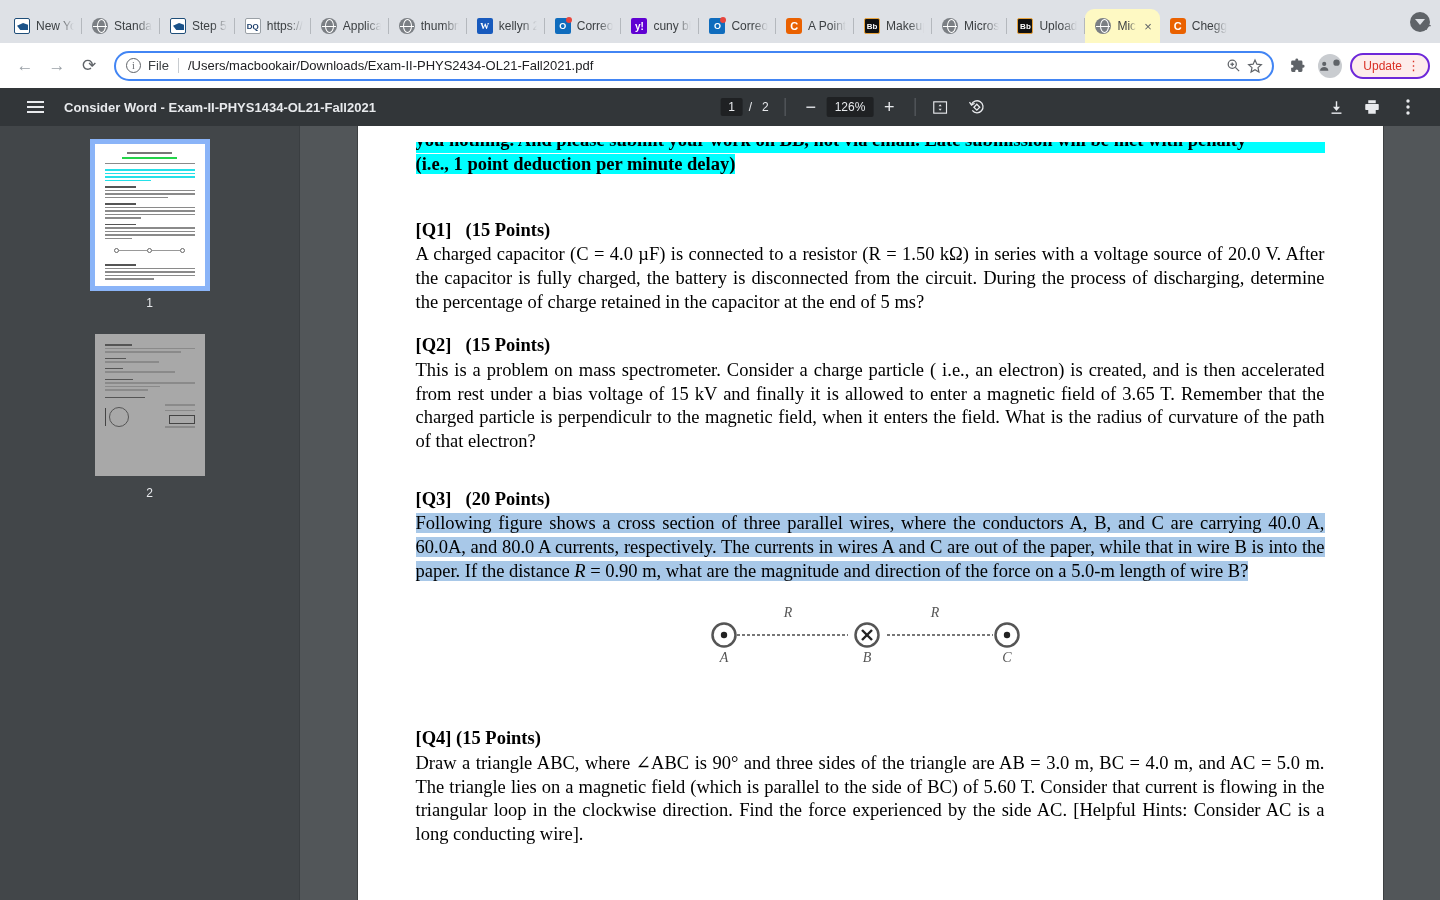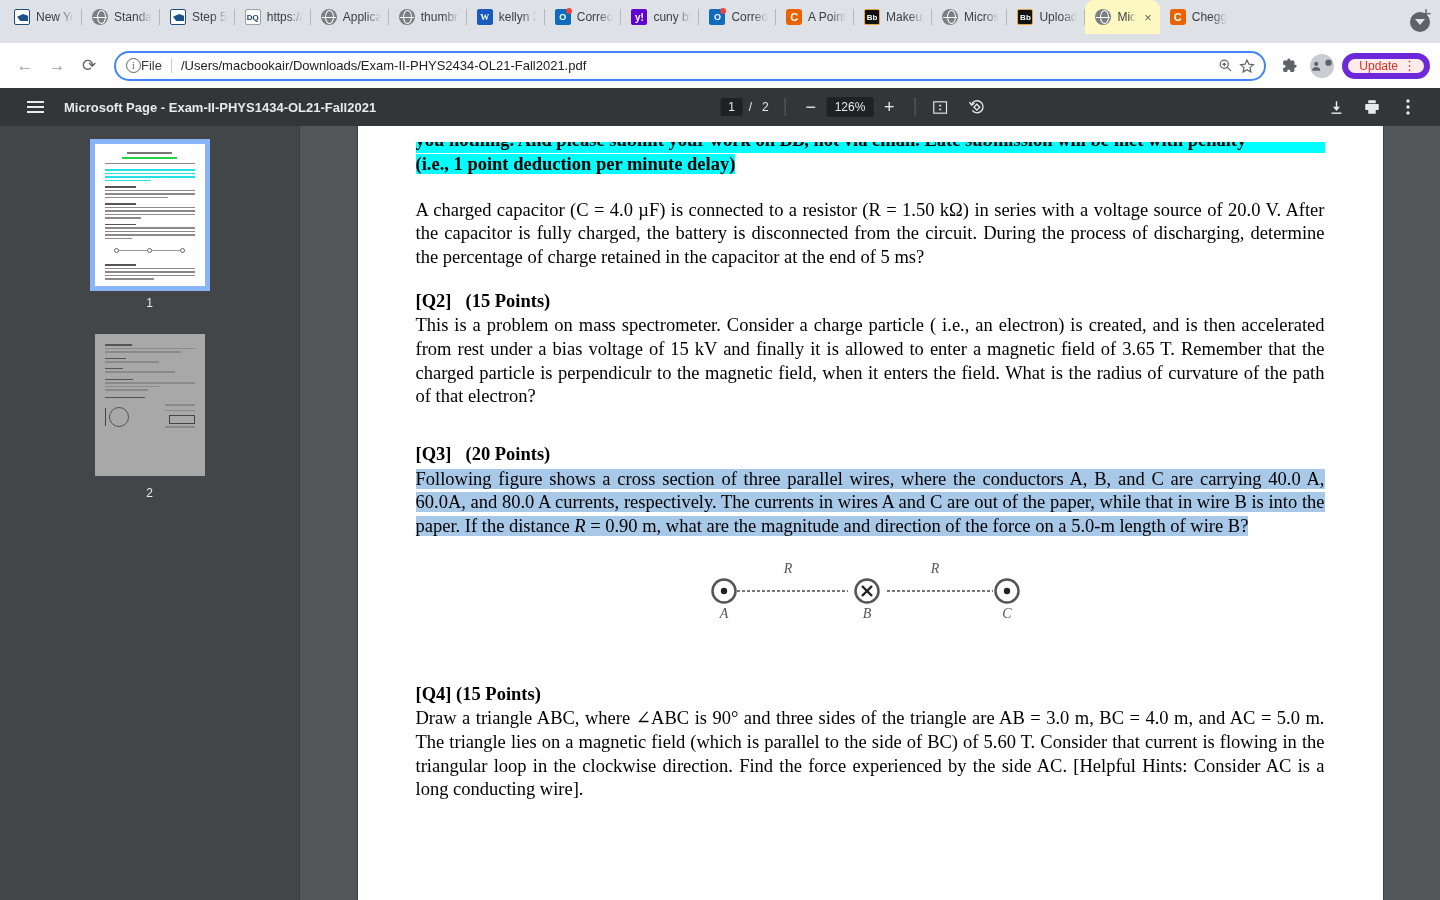--- a/index.html
+++ b/index.html
@@ -9,21 +9,21 @@
     font-family: "Liberation Sans", sans-serif;
     background: #ffffff;
   }
 
   
   .browser-chrome { background: #dee1e6; }
 
   .tabstrip {
     height: 43px;
     display: flex;
-    align-items: flex-start;
+    align-items: flex-end;
     padding-left: 4px;
     position: relative;
   }
   .tab {
     height: 34px;
     display: flex;
     align-items: center;
     gap: 6px;
     padding: 0 8px 0 10px;
     position: relative;
@@ -186,20 +186,21 @@
     font-size: 10px;
     display: flex;
     align-items: center;
     justify-content: center;
     font-family: "Liberation Serif", serif;
     flex: 0 0 15px;
   }
   .omni-scheme {
     font-size: 13px;
     color: #3c4043;
+    margin-left: 7px;
   }
   .omni-sep {
     width: 1px; height: 15px;
     background: #c8ccd0;
     margin: 0 9px;
   }
   .omni-url {
     font-size: 13px;
     color: #202124;
     flex: 1;
@@ -230,21 +231,21 @@
     width: 13px; height: 13px;
     background: #5f6368;
     clip-path: circle(26% at 50% 28%);
     box-shadow: none;
   }
   .update-pill {
     display: flex;
     align-items: center;
     gap: 5px;
     height: 26px;
-    border: 6px solid #6d28d9;
+    border: 2px solid #6d28d9;
     background: #fdeceb;
     color: #d93025;
     border-radius: 13px;
     padding: 0 8px 0 11px;
     font-size: 12px;
     white-space: nowrap;
   }
   .kebab { font-size: 13px; letter-spacing: 0; line-height: 1; }
 
   
@@ -592,21 +593,21 @@
 </div>
 
 <div class="pdf-app">
 
   <div class="pdf-toolbar">
     <div class="hamburger">
       <span></span>
         <span></span>
         <span></span>
     </div>
-    <div class="pdf-title">Microsoft Page - Exam-II-PHYS1434-OL21-Fall2021</div>
+    <div class="pdf-title">Consider Word - Exam-II-PHYS1434-OL21-Fall2021</div>
 
     <div class="pdf-center">
       <div class="page-box">1</div>
       <div class="page-of">/</div>
       <div class="page-of">2</div>
       <div class="tb-sep"></div>
       <div class="tb-btn">−</div>
       <div class="zoom-box">126%</div>
       <div class="tb-btn">+</div>
       <div class="tb-sep"></div>
@@ -754,20 +755,23 @@
 
           <div class="cut-line hl-cyan">
             <span>you nothing. And please submit your work on BB, not via email. Late submission will be met with penalty</span>
           </div>
           <div style="font-weight:bold;">
             <span class="hl-cyan">(i.e., 1 point deduction per minute delay)</span>
           </div>
 
           <div class="spacer-md"></div>
 
+          <div class="qhead">
+            <span class="qtag">[Q1]</span><span>(15 Points)</span>
+          </div>
           <div class="qbody">A charged capacitor (C = 4.0 µF) is connected to a resistor (R = 1.50 kΩ) in series with a voltage source of 20.0 V. After the capacitor is fully charged, the battery is disconnected from the circuit. During the process of discharging, determine the percentage of charge retained in the capacitor at the end of 5 ms?</div>
 
           <div class="qhead">
             <span class="qtag">[Q2]</span><span>(15 Points)</span>
           </div>
           <div class="qbody">This is a problem on mass spectrometer. Consider a charge particle ( i.e., an electron) is created, and is then accelerated from rest under a bias voltage of 15 kV and finally it is allowed to enter a magnetic field of 3.65 T. Remember that the charged particle is perpendiculr to the magnetic field, when it enters the field. What is the radius of curvature of the path of that electron?</div>
 
           <div class="spacer-sm"></div>
 
           <div class="qhead">

